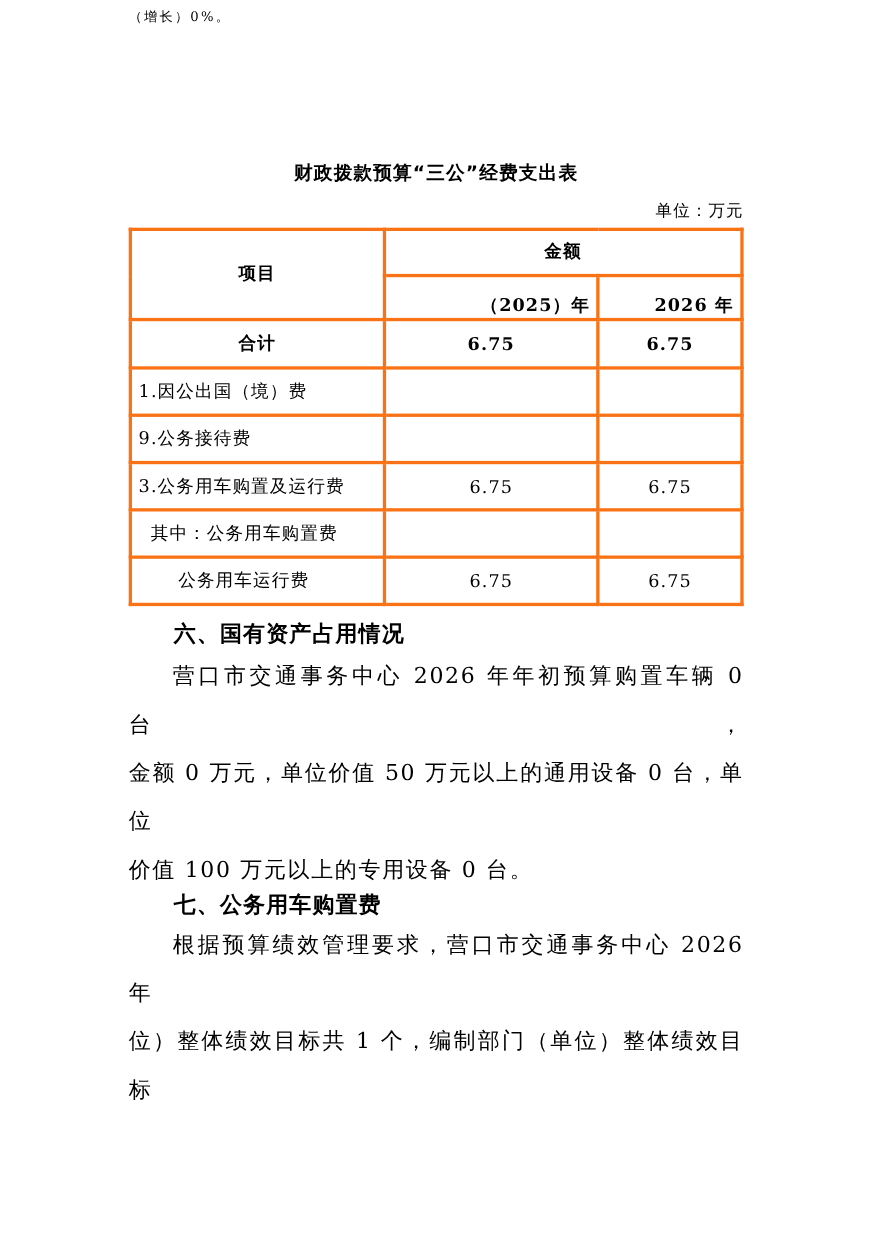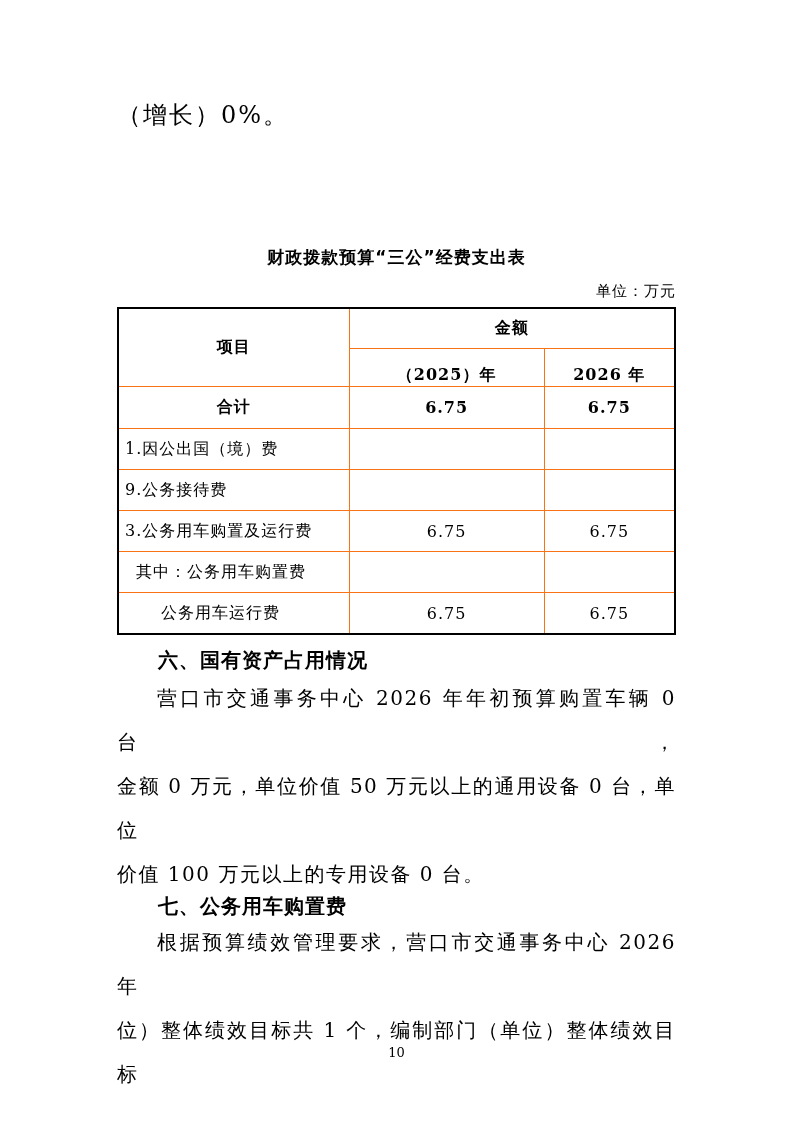--- a/index.html
+++ b/index.html
@@ -8,22 +8,21 @@
     width: 793px; height: 1122px;
     margin: 0 auto;
     background: #ffffff;
     color: #000;
     font-family: "DejaVu Serif", "Liberation Serif", serif;
     box-sizing: border-box;
     padding: 0 117px;
     overflow: hidden;
   }
   .top-text {
-    padding-top: 100px;
-    font-size: 24px;
+    font-size: 12px;
     line-height: 30px;
     letter-spacing: 2px;
   }
   .table-title {
     margin: 116px 0 0 0;
     text-align: center;
     font-size: 17px;
     font-weight: bold;
     letter-spacing: 1px;
     font-family: "DejaVu Sans", "Liberation Sans", sans-serif;
@@ -35,30 +34,30 @@
     letter-spacing: 1px;
   }
   table.expense {
     width: 100%;
     margin-top: 6px;
     border-collapse: collapse;
     table-layout: fixed;
     border: 2px solid #000;
   }
   table.expense td {
-    border: 1px solid #f97316;
+    border: 3px solid #f97316;
     font-size: 16px;
     padding: 0 6px;
     letter-spacing: 1px;
     overflow: hidden;
     white-space: nowrap;
   }
   .hrow1 td { height: 39px; text-align: center; font-weight: bold; }
   .hrow2 td {
-    height: 37px; text-align: center; font-weight: bold;
+    height: 37px; text-align: right; font-weight: bold;
     vertical-align: bottom; padding-bottom: 7px;
     border-bottom: 2px solid #000;
   }
   td.item-head { vertical-align: middle; }
   .row td { height: 40px; vertical-align: middle; }
   .row .c1 { text-align: left; }
   .row .c2, .row .c3 { text-align: center; }
   .row.total td { font-weight: bold; height: 41px; }
   .row.total .c1 { text-align: center; }
   .row.indent1 .c1 { padding-left: 17px; }
@@ -158,15 +157,14 @@
 
   <h3 class="sec-heading first-sec">六、国有资产占用情况</h3>
   <div class="pline jl findent">营口市交通事务中心 2026 年年初预算购置车辆 0 台，</div>
   <div class="pline jl">金额 0 万元，单位价值 50 万元以上的通用设备 0 台，单位</div>
   <div class="pline">价值 100 万元以上的专用设备 0 台。</div>
 
   <h3 class="sec-heading second-sec">七、公务用车购置费</h3>
   <div class="pline jl findent">根据预算绩效管理要求，营口市交通事务中心 2026 年</div>
   <div class="pline jl">位）整体绩效目标共 1 个，编制部门（单位）整体绩效目标</div>
 
-  <div class="page-number">10</div>
 
 </div>
 
 </body></html>

